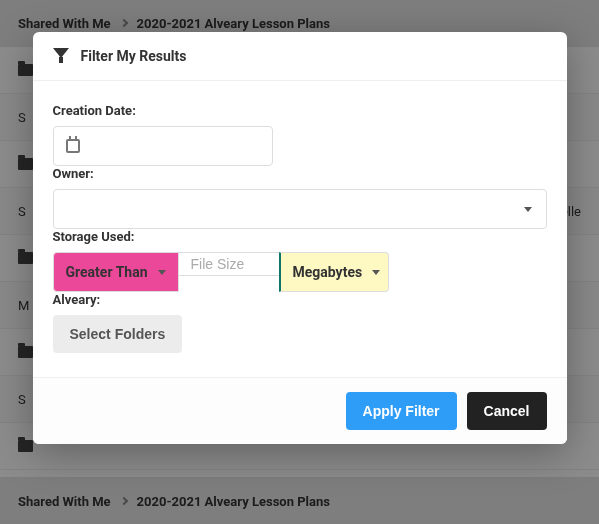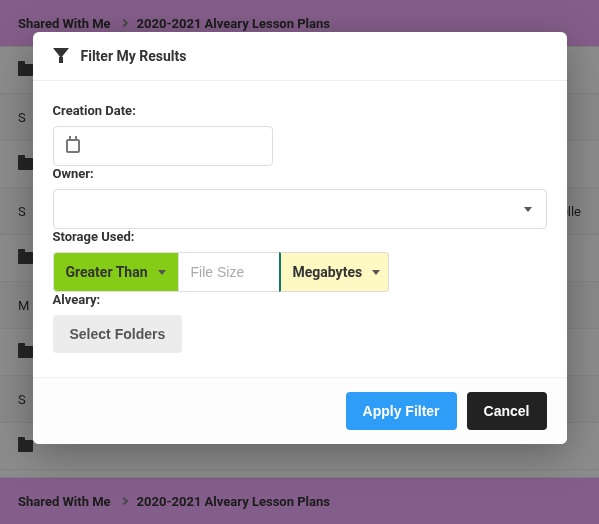--- a/index.html
+++ b/index.html
@@ -18,21 +18,21 @@
   }
   .breadcrumb {
     height: 47px;
     border-bottom: 1px solid #e3e3e3;
     display: flex;
     align-items: center;
     padding: 0 18px;
     font-size: 13px;
     font-weight: 700;
     color: #333;
-    background: #f0abfc;
+    background: #e5e5e5;
   }
   .breadcrumb .chev {
     margin: 0 10px;
     width: 6px; height: 6px;
     border-top: 2px solid #888;
     border-right: 2px solid #888;
     transform: rotate(45deg);
   }
   .breadcrumb .second { font-weight: 700; color: #333; }
   .list {
@@ -187,26 +187,26 @@
   }
   .selectbox {
     height: 40px;
     border: 1px solid #ddd;
     display: flex;
     align-items: center;
     padding: 0 12px;
     font-size: 14px;
     font-weight: 700;
     color: #333;
-    background: #84cc16;
+    background: #ec4899;
     gap: 10px;
   }
   .selectbox.greater { border-radius: 4px 0 0 4px; width: 126px; }
   .filesize {
-    height: 40px;
+    height: 24px;
     border-top: 1px solid #ddd;
     border-bottom: 1px solid #ddd;
     width: 100px;
     padding: 11px 12px;
     font-size: 14px;
     outline: none;
     color:#333;
   }
   .filesize.inputel { border-left:none; border-right:none; }
   .filesize::placeholder { color:#aaa; }

